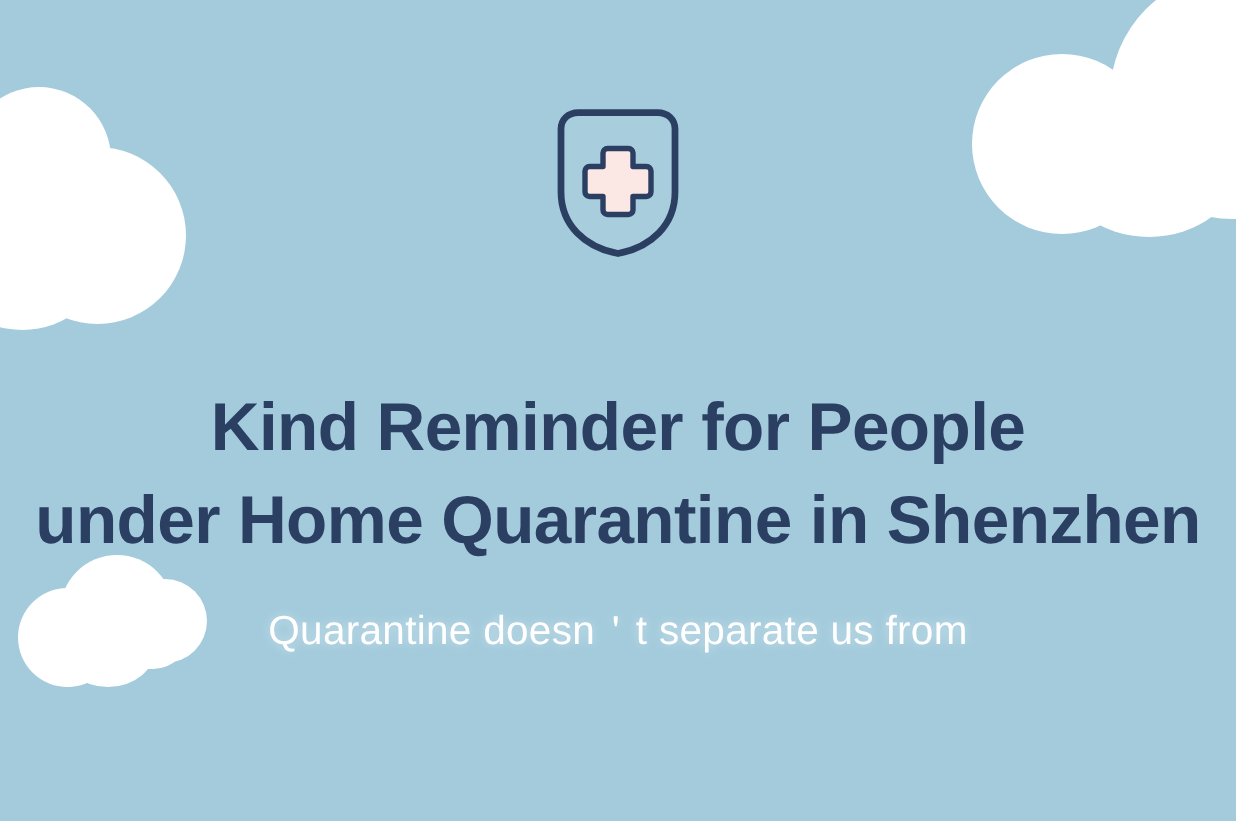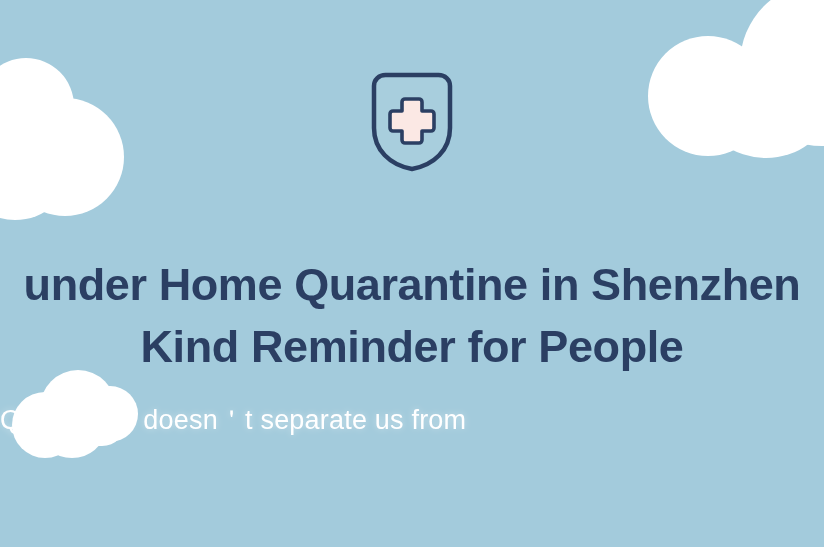--- a/index.html
+++ b/index.html
@@ -71,20 +71,21 @@
     letter-spacing: -0.4px;
     white-space: nowrap;
   }
   .headline .hl-line { display: block; }
 
   .subtitle {
     position: absolute;
     left: 0;
     right: 0;
     top: 388px;
+    text-align: center;
     color: #ffffff;
     font-size: 27px;
     font-weight: normal;
     line-height: 40px;
     letter-spacing: 0.2px;
     text-shadow: 0 0 7px rgba(255,255,255,0.45);
     white-space: nowrap;
     margin-top: 12px;
   }
   .subtitle .sub-line { display: block; }
@@ -121,21 +122,21 @@
   <div class="shield-wrap">
     <span>
       <svg width="88" height="104" viewBox="0 0 88 104" fill="none">
         <path d="M6 16 C6 9.5 11 5 17.5 5 L70.5 5 C77 5 82 9.5 82 16 L82 58 C82 80 66 95 44 99 C22 95 6 80 6 58 Z" fill="#a8cedd" stroke="#2b3f63" stroke-width="4.5" stroke-linejoin="round"></path>
         <path d="M37 29 L51 29 C52.7 29 54 30.3 54 32 L54 41 L63 41 C64.7 41 66 42.3 66 44 L66 58 C66 59.7 64.7 61 63 61 L54 61 L54 70 C54 71.7 52.7 73 51 73 L37 73 C35.3 73 34 71.7 34 70 L34 61 L25 61 C23.3 61 22 59.7 22 58 L22 44 C22 42.3 23.3 41 25 41 L34 41 L34 32 C34 30.3 35.3 29 37 29 Z" fill="#fbe8e4" stroke="#2b3f63" stroke-width="3.6" stroke-linejoin="round"></path>
       </svg>
     </span>
   </div>
 
   <h1 class="headline">
+    <span class="hl-line">Kind Reminder for People</span>
     <span class="hl-line">under Home Quarantine in Shenzhen</span>
-    <span class="hl-line">Kind Reminder for People</span>
   </h1>
 
   <p class="subtitle">
     <span class="sub-line">Quarantine doesn＇t separate us from</span>
   </p>
 
 </div>
 
 </body></html>

